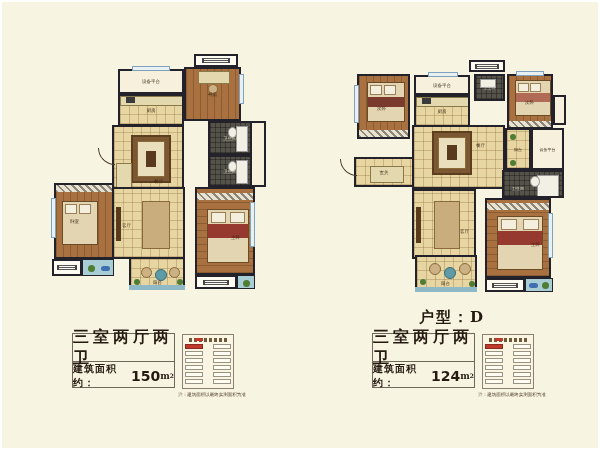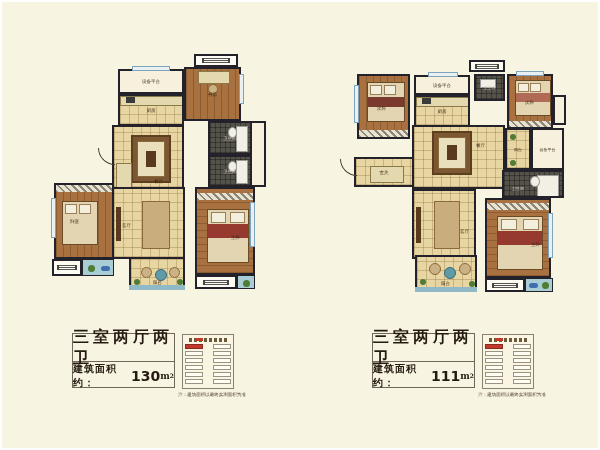--- a/index.html
+++ b/index.html
@@ -268,21 +268,21 @@
     <div class="win" style="left:6px;top:30px;width:5px;height:38px;"></div>
     <div class="win" style="left:80px;top:17px;width:30px;height:5px;"></div>
     <div class="win" style="left:168px;top:16px;width:28px;height:5px;"></div>
     <div class="win" style="left:200px;top:158px;width:5px;height:45px;"></div>
   </div>
 
   <div class="specbox" style="left:70px;top:331px;width:103px;height:55px;">
     <div class="specrow first">三室两厅两卫</div>
     <div class="specrow">
       <span class="arealbl">建筑面积约：</span>
-      <span class="areanum">130</span>
+      <span class="areanum">150</span>
       <span class="areaunit">m</span>
       <span class="areasup">2</span>
     </div>
   </div>
   <div class="keyplan" style="left:180px;top:332px;">
     <div class="kphead">
         <span class="red"></span>
       </div>
     <div class="kpcols">
       <div class="kpcol">
@@ -298,25 +298,28 @@
         <div class="kpcell"></div>
         <div class="kpcell"></div>
         <div class="kpcell"></div>
         <div class="kpcell"></div>
         <div class="kpcell"></div>
       </div>
     </div>
   </div>
   <div class="note" style="left:160px;top:390px;width:100px;">注：建筑面积以最终实测面积为准</div>
 
+  <div class="caption ptitle" style="left:400px;top:306px;width:100px;">
+    <span>户型：</span><span>D</span>
+  </div>
   <div class="specbox" style="left:370px;top:331px;width:103px;height:55px;">
     <div class="specrow first">三室两厅两卫</div>
     <div class="specrow">
       <span class="arealbl">建筑面积约：</span>
-      <span class="areanum">111</span>
+      <span class="areanum">124</span>
       <span class="areaunit">m</span>
       <span class="areasup">2</span>
     </div>
   </div>
   <div class="keyplan" style="left:480px;top:332px;">
     <div class="kphead">
         <span class="red"></span>
       </div>
     <div class="kpcols">
       <div class="kpcol">

